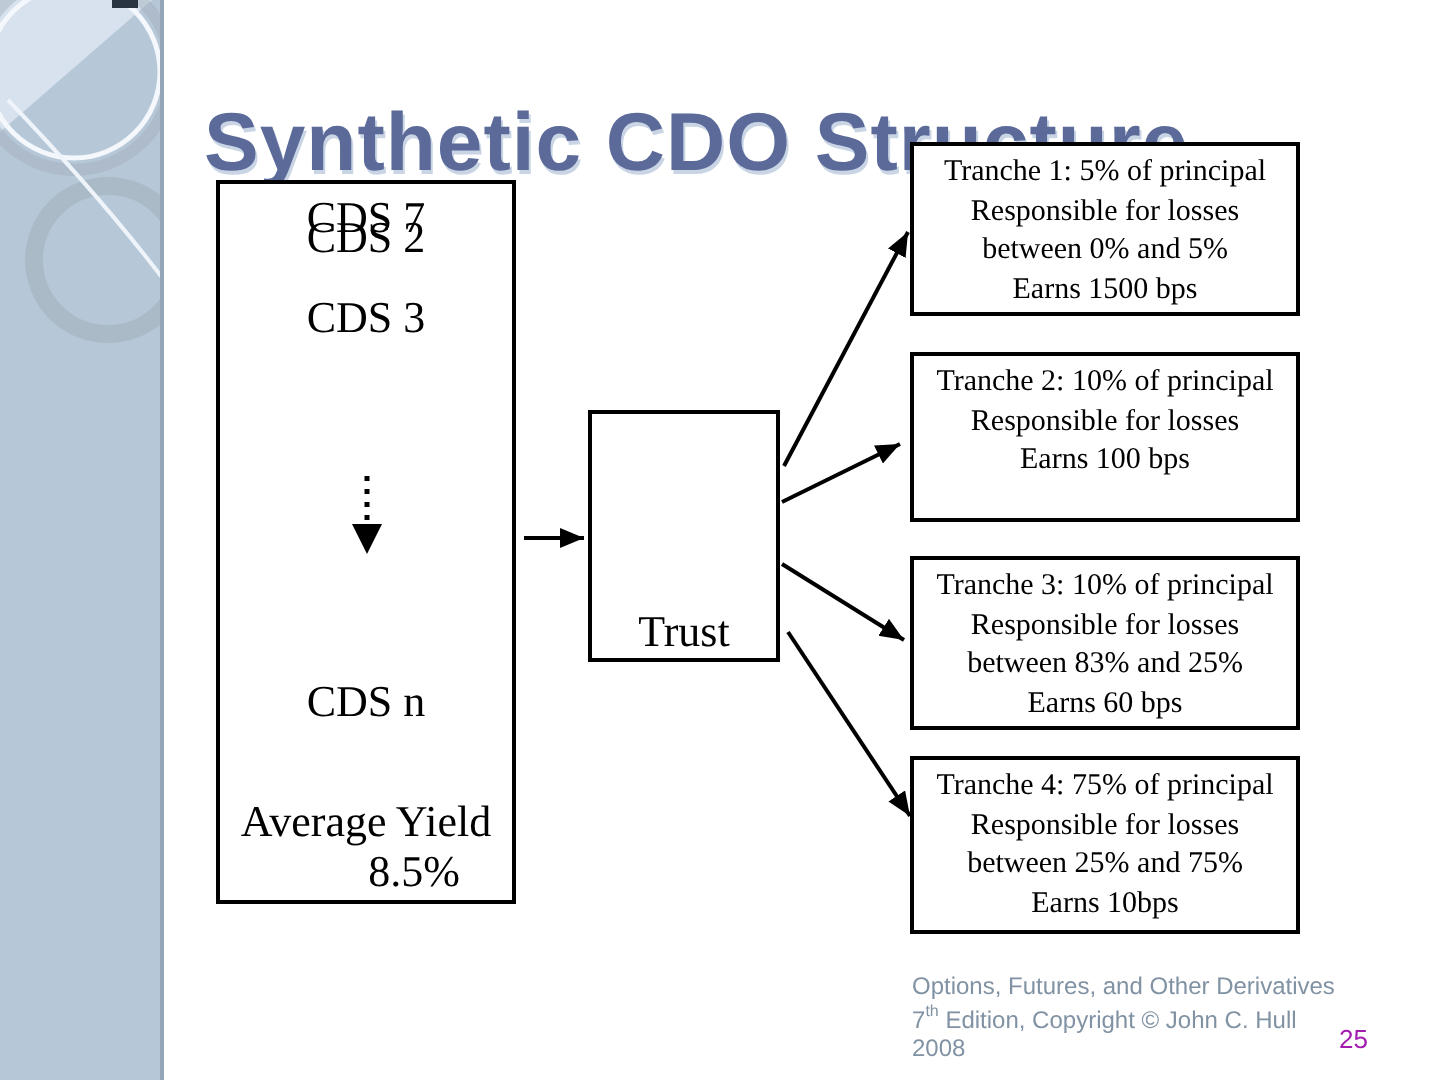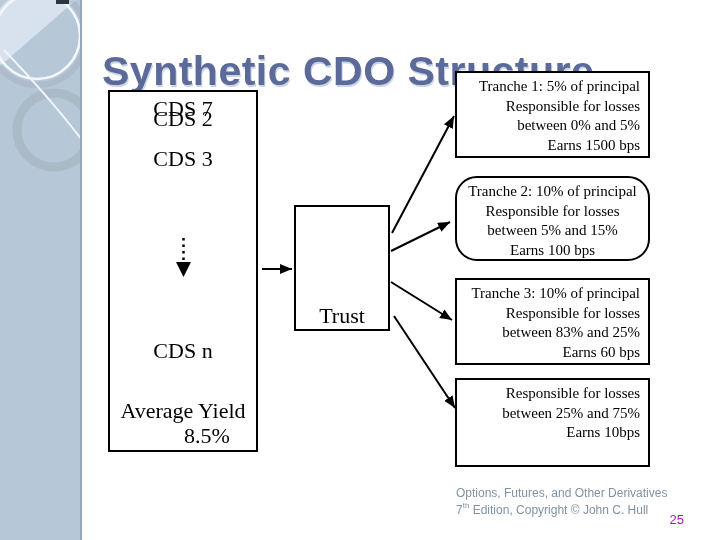--- a/index.html
+++ b/index.html
@@ -58,24 +58,24 @@
   .trust-box {
     left:294px; top:205px; width:96px; height:126px;
     font-size:22px;
     display:flex; align-items:flex-end; justify-content:center;
   }
 
   .tranche {
     left:455px; width:195px;
     font-size:15px; line-height:19.5px;
     padding:4px 8px;
-    text-align:right;
+    text-align:center;
   }
   .tranche-1 { top:71px;  height:87px; }
-  .tranche-2 { top:176px; height:85px; text-align:center;border-radius:22px; }
+  .tranche-2 { top:176px; height:85px; text-align:center; }
   .tranche-3 { top:278px; height:87px; }
   .tranche-4 { top:378px; height:89px; }
   .tranche span { display:block; }
 
   
   .arrows {
     position:absolute; left:0; top:0;
     pointer-events:none;
   }
 
@@ -126,32 +126,32 @@
 <div class="dbox tranche tranche-1">
   <span>Tranche 1: 5% of principal</span>
   <span>Responsible for losses</span>
   <span>between 0% and 5%</span>
   <span>Earns 1500 bps</span>
 </div>
 
 <div class="dbox tranche tranche-2">
   <span>Tranche 2: 10% of principal</span>
   <span>Responsible for losses</span>
-  <span>between 5% and 15%</span>
   <span>Earns 100 bps</span>
 </div>
 
 <div class="dbox tranche tranche-3">
   <span>Tranche 3: 10% of principal</span>
   <span>Responsible for losses</span>
   <span>between 83% and 25%</span>
   <span>Earns 60 bps</span>
 </div>
 
 <div class="dbox tranche tranche-4">
+  <span>Tranche 4: 75% of principal</span>
   <span>Responsible for losses</span>
   <span>between 25% and 75%</span>
   <span>Earns 10bps</span>
 </div>
 
 <svg class="arrows" width="720" height="540" viewBox="0 0 720 540">
   <defs>
     <marker id="ah" markerUnits="userSpaceOnUse" markerWidth="14" markerHeight="12" refX="12" refY="5" orient="auto">
       <path d="M0,0 L12,5 L0,10 Z" fill="#000"></path>
     </marker>
@@ -163,15 +163,16 @@
   <line x1="394" y1="316" x2="455" y2="408" stroke="#000" stroke-width="2" marker-end="url(#ah)"></line>
   <g>
     <line x1="183.5" y1="238" x2="183.5" y2="262" stroke="#000" stroke-width="2.5" stroke-dasharray="2.5 4"></line>
     <polygon points="176,262 191,262 183.5,277" fill="#000"></polygon>
   </g>
 </svg>
 
 <div class="footer">
   <div>Options, Futures, and Other Derivatives</div>
   <div><span>7</span><sup>th</sup><span> Edition, Copyright © John C. Hull</span></div>
+  <div>2008</div>
 </div>
 
 <div class="page-number">25</div>
 
 </body></html>

